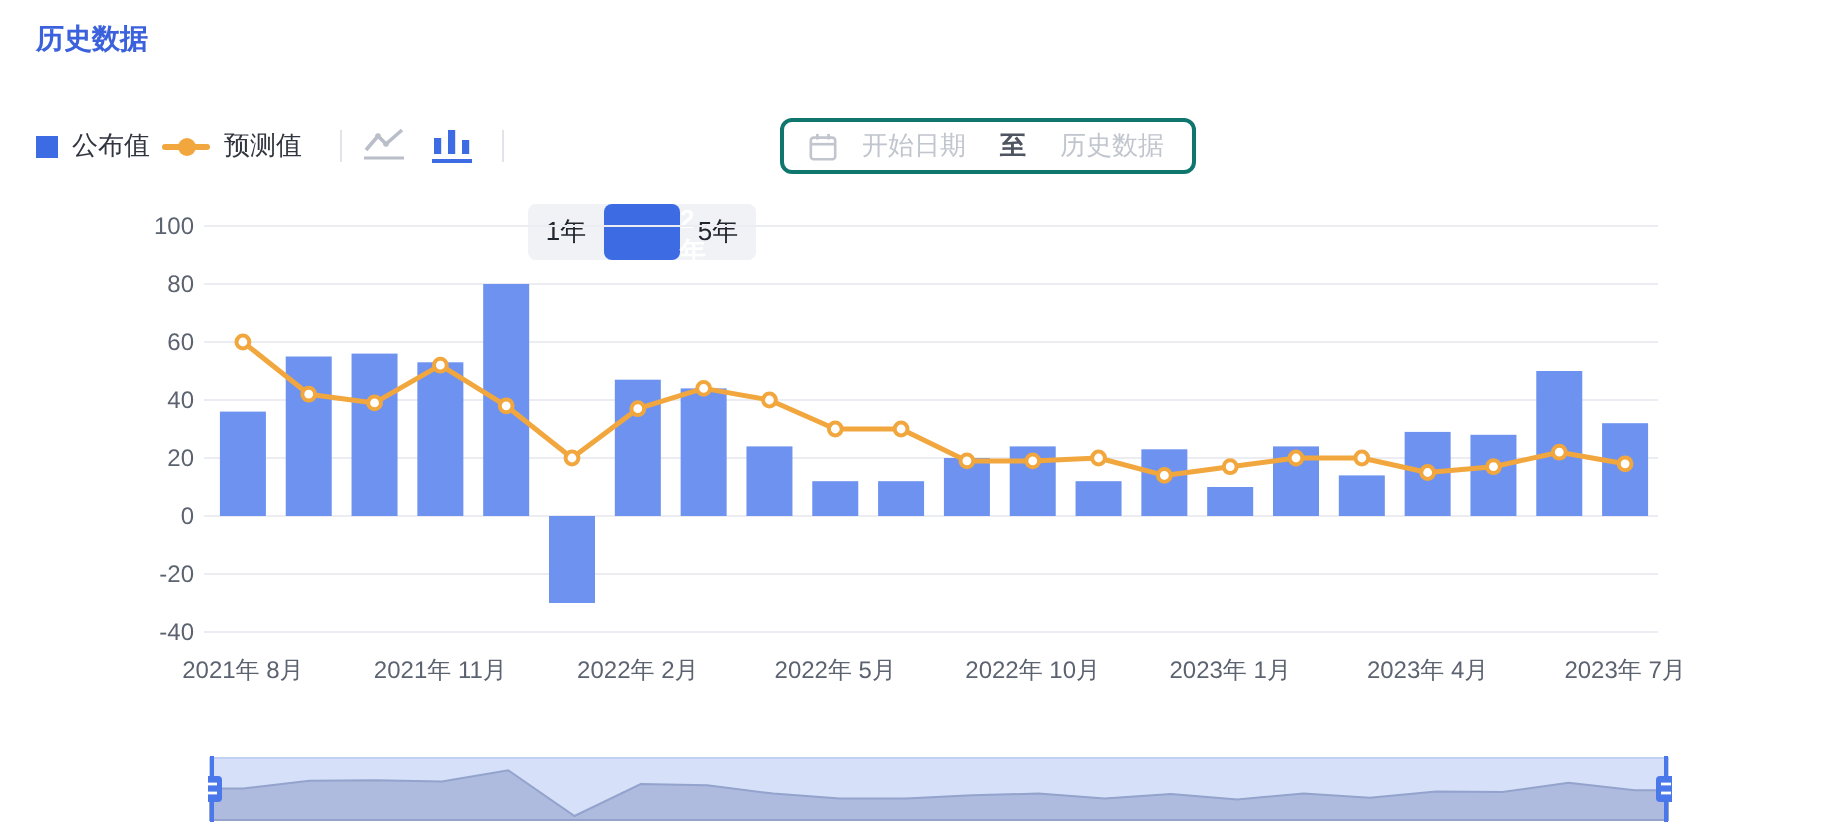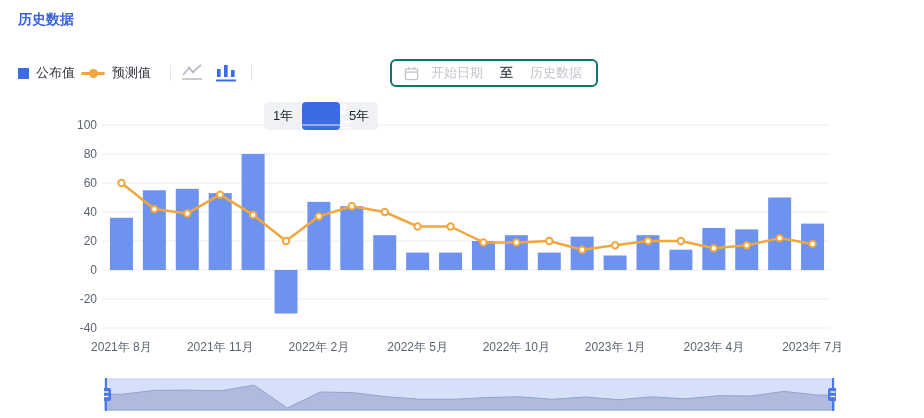--- a/index.html
+++ b/index.html
@@ -15,21 +15,21 @@
   .legend-line .dot { position:absolute; left:50%; top:50%; width:9px; height:9px; margin:-4.5px 0 0 -4.5px; background:#f1a73d; border-radius:50%; }
   .vdivider { position:absolute; top:7px; width:1px; height:16px; background:#e2e4ea; }
   .icon-btn { position:absolute; top:3px; width:24px; height:24px; background:none; border:none; cursor:pointer; padding:0; }
   .range-group { position:absolute; left:264px; top:1px; height:28px; background:#f0f2f5; border-radius:4px; display:flex;margin-top:43px; }
   .range-btn { width:38px; height:28px; border:none; background:transparent; font-size:13px; color:#21262e; border-radius:4px; cursor:pointer; font-family:inherit; }
   .range-btn.active { background:#3d6be4; color:#fff; font-weight:bold;padding-left:38px; }
   .date-picker { position:absolute; left:390px; top:1px; width:208px; height:28px; border:2px solid #0f766e; border-radius:6px; display:flex; align-items:center; padding:0 12px; cursor:pointer; }
   .date-ph { font-size:13px; color:#c1c5cd; }
   .date-sep { font-size:13px; color:#4e5560; font-weight:bold; }
 
-  .chart-wrap { position:absolute; left:0; top:115px; width:788px; height:245px; }
+  .chart-wrap { position:absolute; left:0; top:103px; width:788px; height:245px; }
   .slider-wrap { position:absolute; left:104px; top:377px; width:732px; height:36px; cursor:pointer; }
 
   svg text { font-family:"Liberation Sans","DejaVu Sans",sans-serif; }
 </style>
 </head>
 <body>
 
 <div class="page-title">历史数据</div>
 
 <div class="toolbar">

